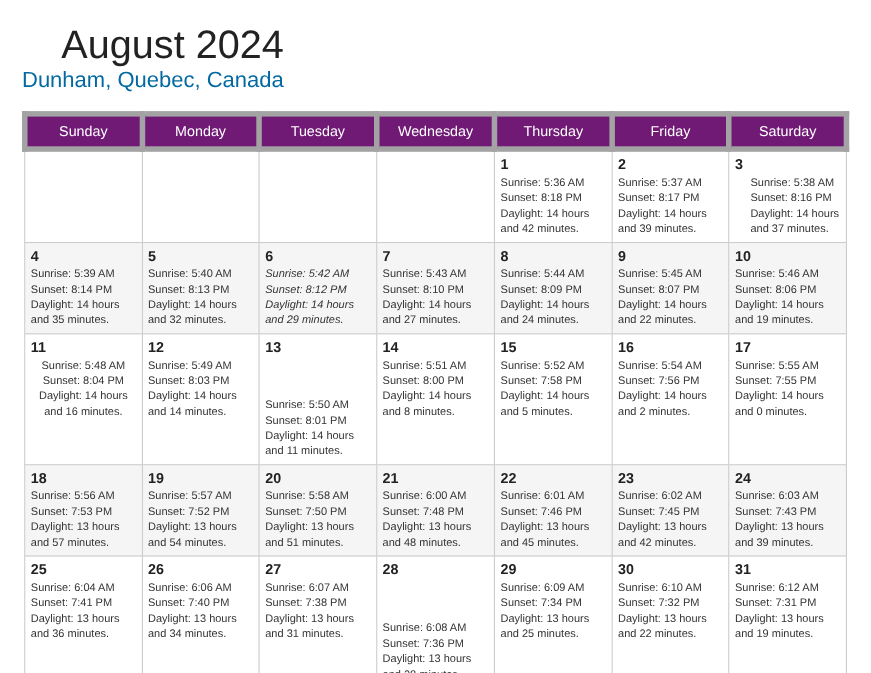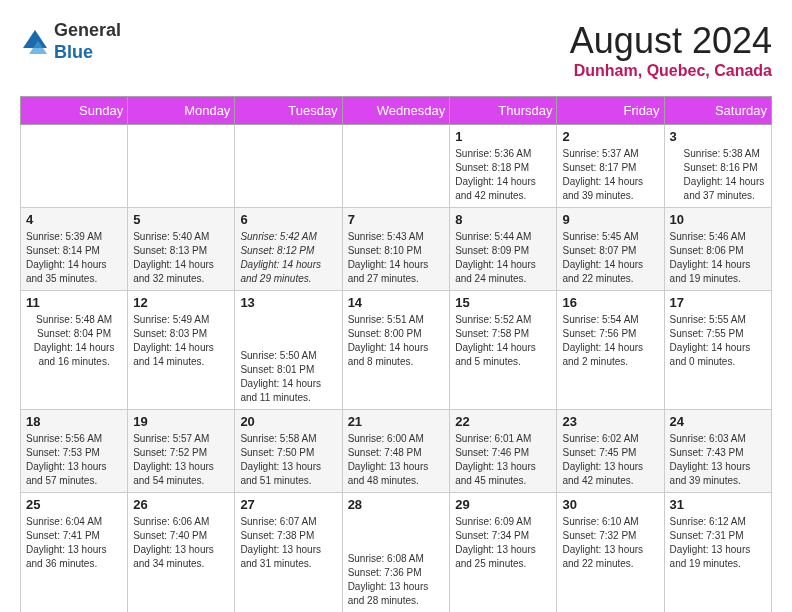--- a/index.html
+++ b/index.html
@@ -34,37 +34,36 @@
     }
     .title-area {
       text-align: right;
     }
     .month-year {
       font-size: 36px;
       font-weight: normal;
       color: #222;
     }
     .location {
-      font-size: 16px;
-      color: #be185d;
-      font-weight: bold;
+      font-size: 20px;
+      color: #0369a1;
     }
     .calendar {
       width: 100%;
       border-collapse: collapse;
       font-size: 11px;
     }
     .calendar thead th {
-      background: #d946ef;
+      background: #701a75;
       color: #fff;
       padding: 6px 4px;
-      text-align: right;
+      text-align: center;
       font-size: 13px;
       font-weight: normal;
-      border: 1px solid #a3a3a3;
+      border: 5px solid #a3a3a3;
     }
     .calendar tbody td {
       border: 1px solid #ccc;
       vertical-align: top;
       padding: 4px 5px;
       width: 108px;
       min-height: 80px;
       background: #fff;
     }
     .calendar tbody tr:nth-child(even) td {
@@ -96,30 +95,20 @@
     .footer-sun-icon {
       width: 14px;
       height: 14px;
       display: inline-block;
     }
   </style>
 </head>
 <body>
 
 <div class="header-area">
-  <div class="logo">
-    <svg class="logo-icon" viewBox="0 0 40 40">
-      <polygon points="20,4 36,28 4,28" fill="#1a6aad"></polygon>
-      <polygon points="24,18 36,36 12,36" fill="#3a9ad9" opacity="0.7"></polygon>
-    </svg>
-    <div class="logo-text">
-      <div class="general">General</div>
-      <div class="blue">Blue</div>
-    </div>
-  </div>
   <div class="title-area">
     <div class="month-year">August 2024</div>
     <div class="location">Dunham, Quebec, Canada</div>
   </div>
 </div>
 
 <table class="calendar">
   <thead>
     <tr>
     <th>Sunday</th>

